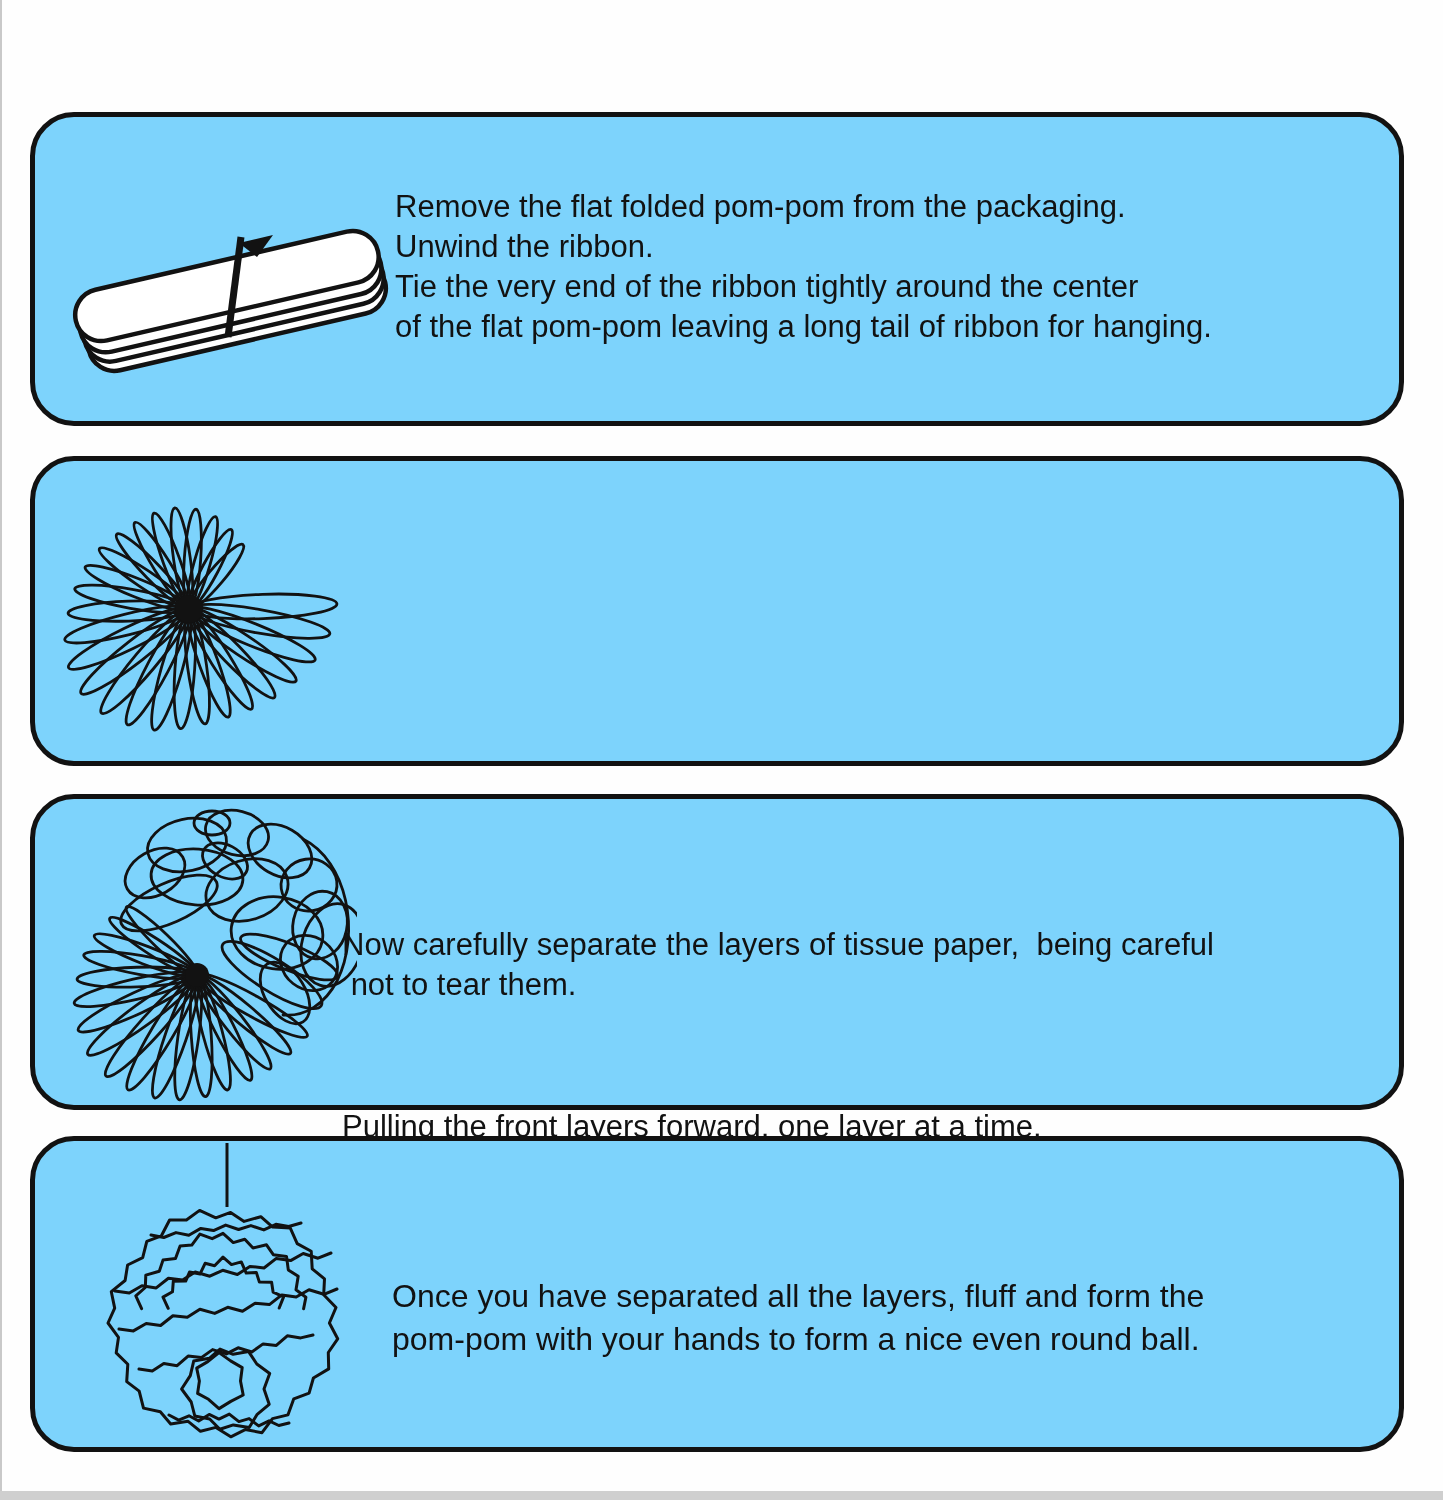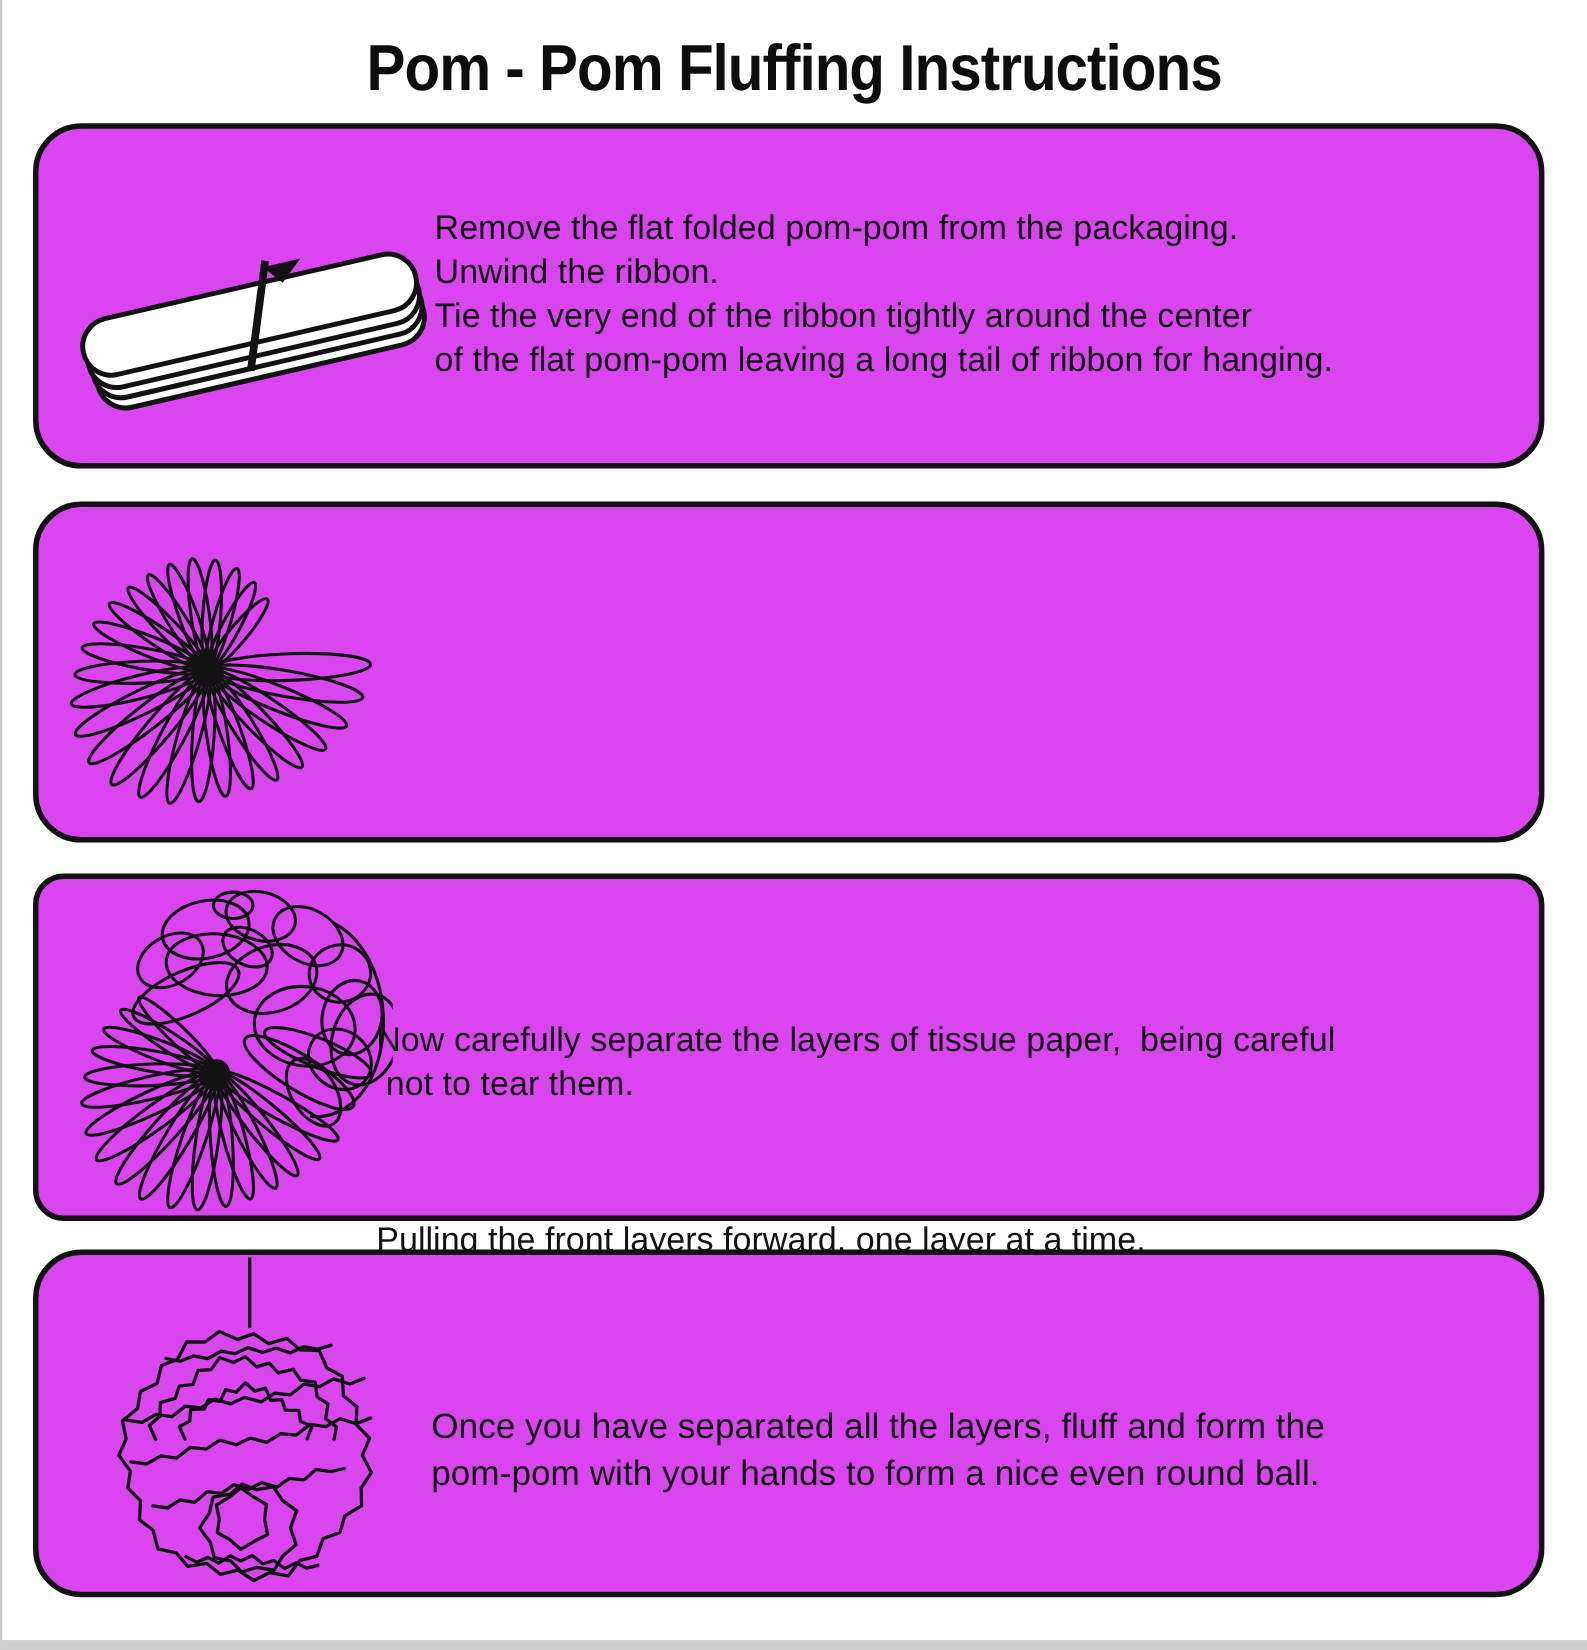--- a/index.html
+++ b/index.html
@@ -9,25 +9,25 @@
     position:relative;overflow:hidden;
   }
   .page{position:absolute;inset:0;background:#fefefe;}
   .title{
     position:absolute;top:28px;left:0;right:0;margin:0;
     text-align:center;font-size:59px;font-weight:700;color:#0d0d0d;
   }
   .title .condense{display:inline-block;transform:scaleX(.9);letter-spacing:-1px;}
   .box{
     position:absolute;left:30px;width:1374px;box-sizing:border-box;
-    border:5px solid #121212;border-radius:44px;background:#d946ef;
+    border:5px solid #121212;border-radius:44px;background:#7dd3fc;
   }
   #box1{top:112px;height:314px;}
   #box2{top:456px;height:310px;}
-  #box3{top:794px;height:316px;border-radius:28px;}
+  #box3{top:794px;height:316px;}
   #box4{top:1136px;height:316px;text-decoration:underline;}
   .illus{position:absolute;display:block;}
   #svg1{left:18px;top:78px;width:360px;height:200px;}
   #svg2{left:2px;top:6px;width:320px;height:300px;}
   #svg3{left:2px;top:-14px;width:320px;height:330px;}
   #svg4{left:16px;top:2px;width:340px;height:310px;}
   .step-text{
     position:absolute;font-size:31px;line-height:40px;color:#121212;
     white-space:pre-wrap;
   }
@@ -37,23 +37,20 @@
   .t3 p{margin:0 0 22px 0;white-space:pre-wrap;}
   .t4{left:357px;top:134px;font-size:32px;line-height:43px;}
   .edge-left{position:absolute;left:0;top:0;bottom:0;width:2px;background:#c9c9c9;}
   .edge-bottom{position:absolute;left:0;right:0;bottom:0;height:9px;background:#cfcfcf;}
 </style>
 </head>
 <body>
 
 <div class="page">
 
-  <h1 class="title">
-    <span class="condense">Pom - Pom Fluffing Instructions</span>
-  </h1>
 
   <section class="box" id="box1">
     <svg id="svg1" class="illus" viewBox="0 0 360 200" aria-label="flat-folded-pompom">
       <g transform="rotate(-13 180 104)" fill="#ffffff" stroke="#121212" stroke-width="4.5">
         <rect x="28" y="96" width="304" height="52" rx="26"></rect>
         <rect x="26" y="86" width="306" height="52" rx="26"></rect>
         <rect x="24" y="76" width="308" height="52" rx="26"></rect>
         <rect x="22" y="64" width="310" height="52" rx="26"></rect>
       </g>
       <path d="M186,48 L220,40 L204,62 Z" fill="#121212"></path>

